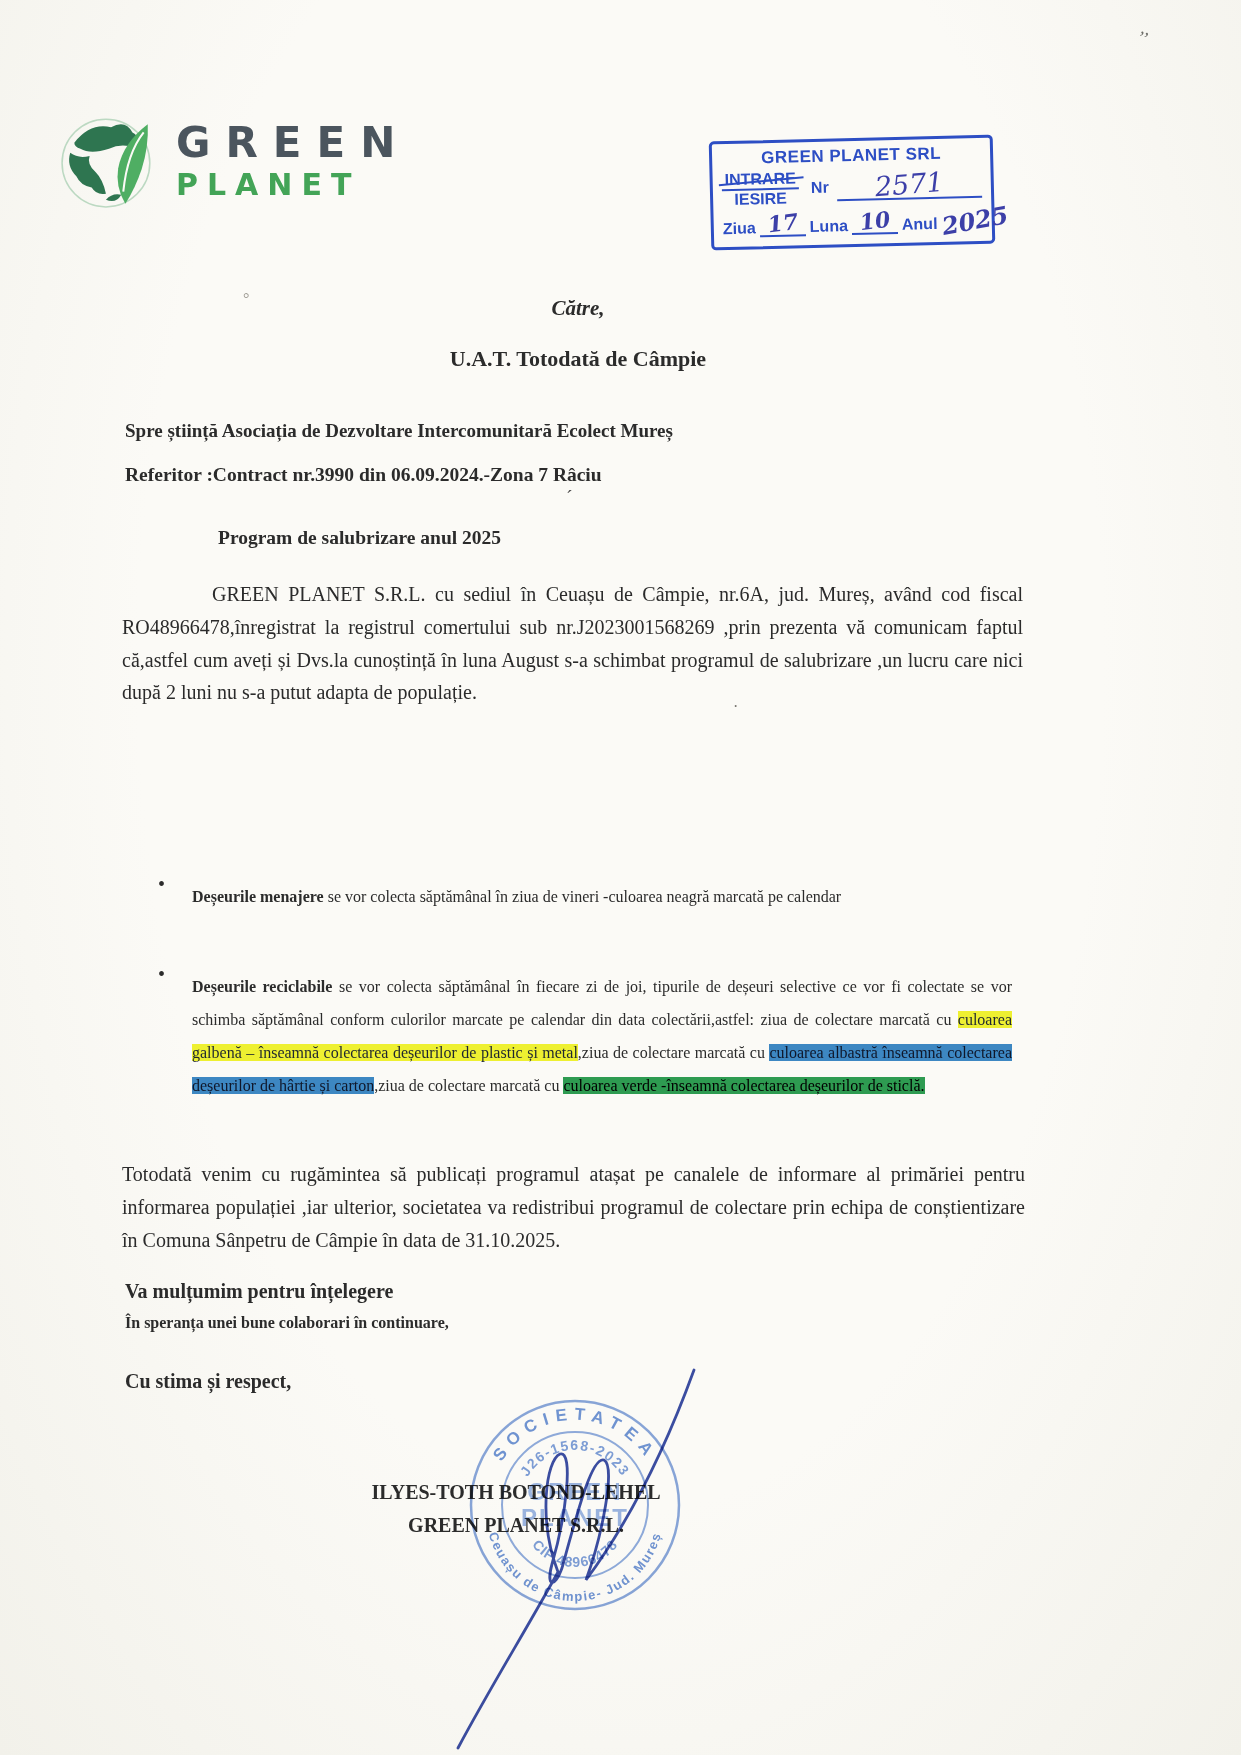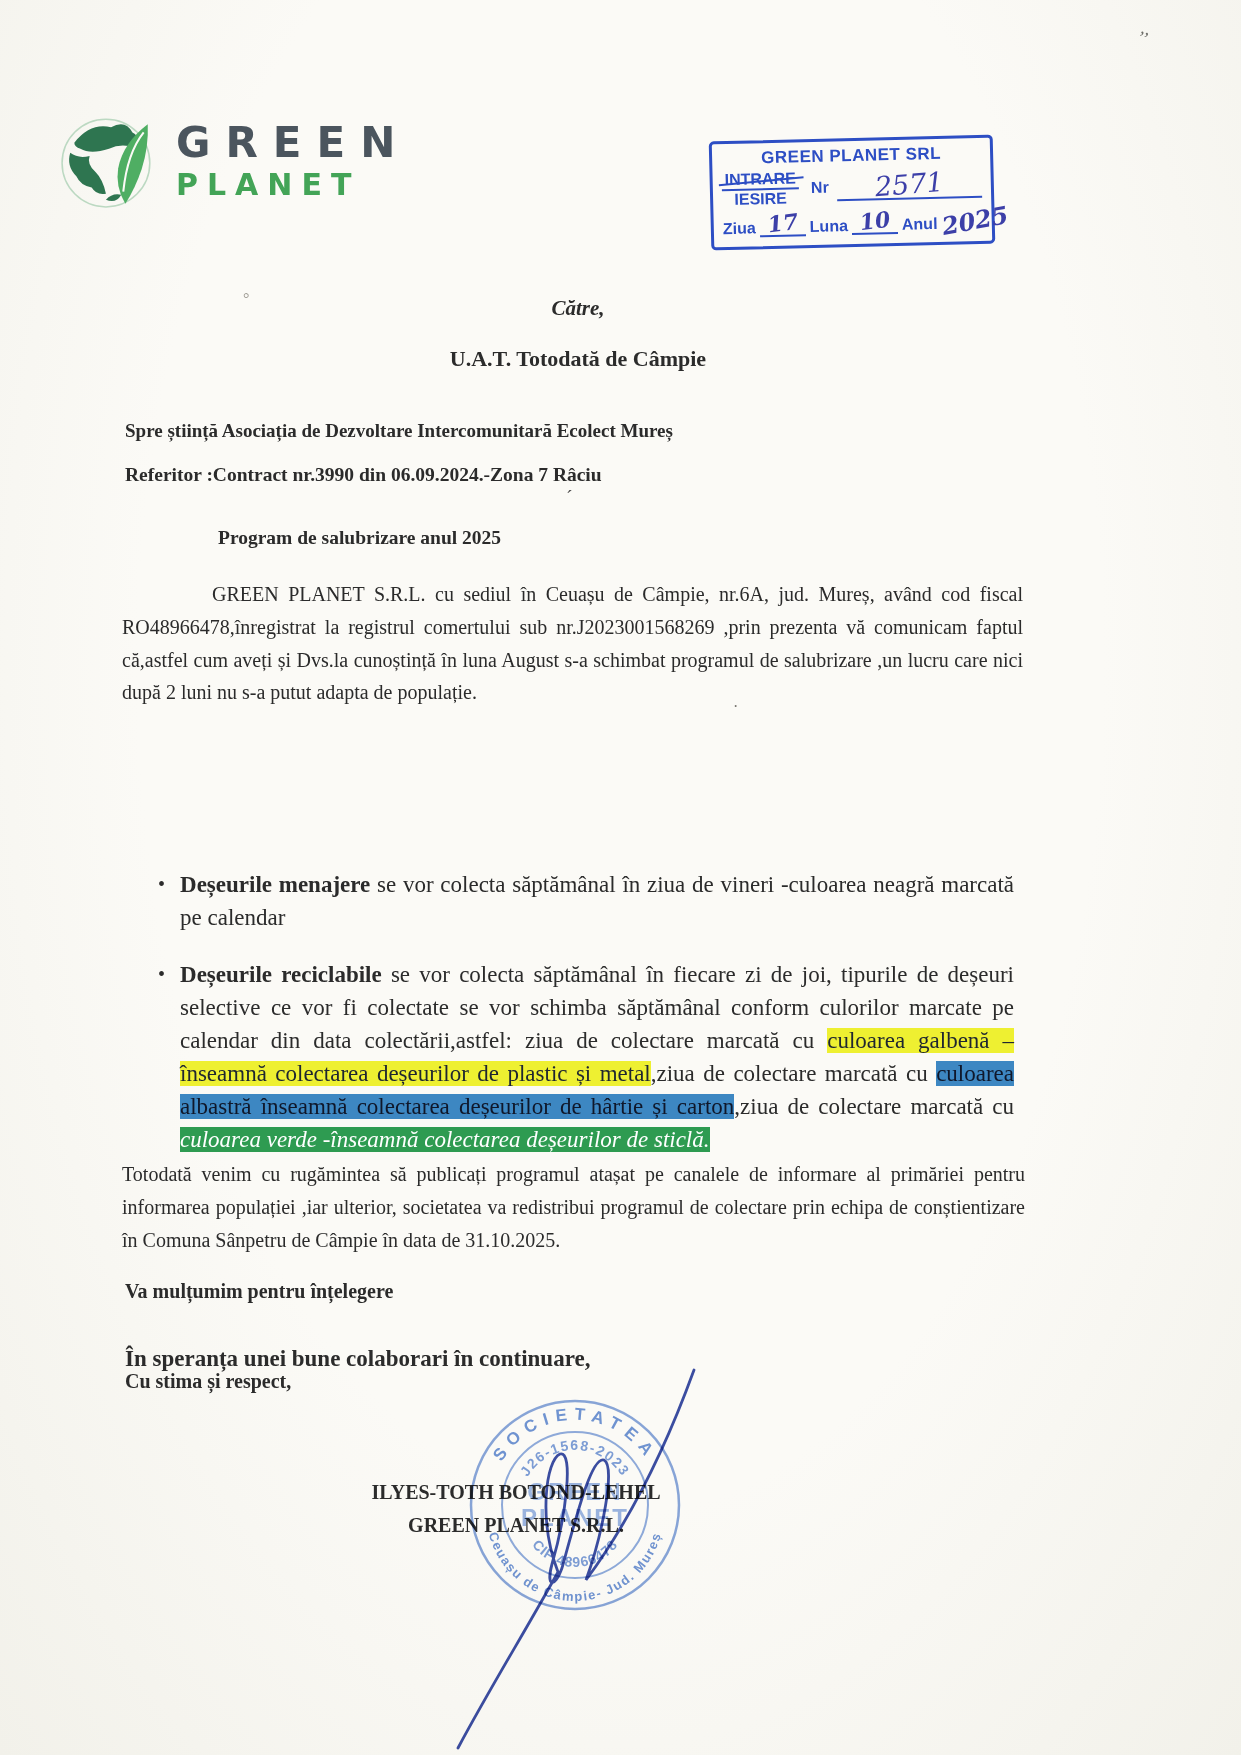--- a/index.html
+++ b/index.html
@@ -47,28 +47,28 @@
   .subject-tick{position:absolute;left:566px;top:487px;font-size:20px;color:#4a4a4a;}
   
   .para{position:absolute;margin:0;font-size:20px;line-height:32.8px;text-align:justify;}
   .para1{left:122px;top:578px;width:901px;text-indent:90px;}
   .para2{left:122px;top:726px;width:901px;text-indent:90px;}
   .para3{left:122px;top:1158px;width:903px;}
   .bullet{position:absolute;display:flex;gap:15px;}
   .bullet1{left:158px;top:868px;width:866px;}
   .bullet2{left:158px;top:958px;width:866px;}
   .bm{font-size:20px;line-height:33px;}
-  .bt{margin:0;font-size:23px;line-height:33px;text-align:justify;width:834px;}
+  .bt{margin:12px;font-size:16px;line-height:33px;text-align:justify;width:834px;}
   .seg-bold{font-weight:bold;}
   .seg-hl-yellow{background:#eef031;color:#1e2630;}
   .seg-hl-blue{background:#3d87c2;color:#0f172a;}
-  .seg-hl-green{background:#2e9b51;color:#ffffff;font-style:italic;}
+  .seg-hl-green{background:#2e9b51;color:#000000;}
   
   .closing1{position:absolute;left:125px;top:1280px;font-weight:bold;font-size:20px;}
-  .closing2{position:absolute;left:125px;top:1314px;font-weight:bold;font-size:23px;margin-top:32px;}
+  .closing2{position:absolute;left:125px;top:1314px;font-weight:bold;font-size:16px;}
   .closing3{position:absolute;left:125px;top:1370px;font-weight:bold;font-size:20px;}
   .sig-names{position:absolute;left:356px;top:1476px;width:320px;text-align:center;
     font-weight:bold;font-size:20px;line-height:33px;}
   .round-stamp{position:absolute;left:458px;top:1388px;width:234px;height:234px;
     opacity:.88;mix-blend-mode:multiply;}
   .signature{position:absolute;left:380px;top:1340px;width:340px;height:416px;
     mix-blend-mode:multiply;}
   
   .speck{position:absolute;pointer-events:none;}
   .speck-corner{left:1138px;top:28px;transform:rotate(14deg);color:#6d6d68;font-size:18px;}

